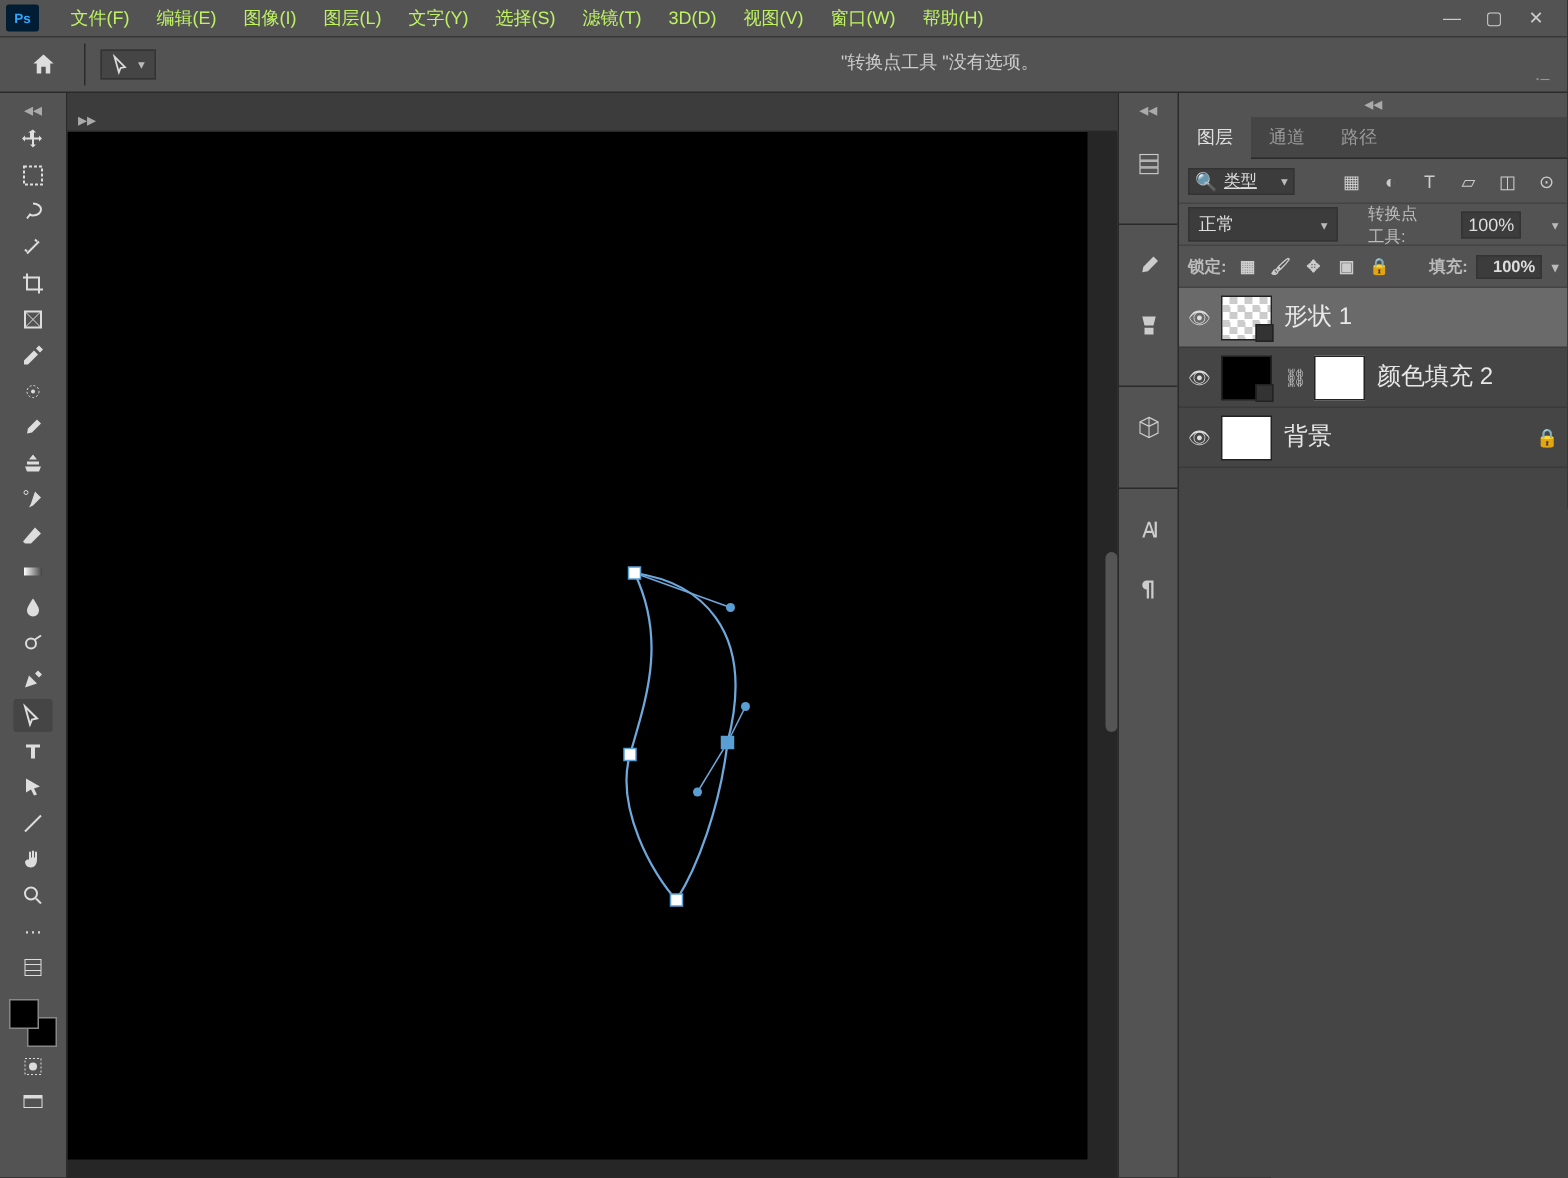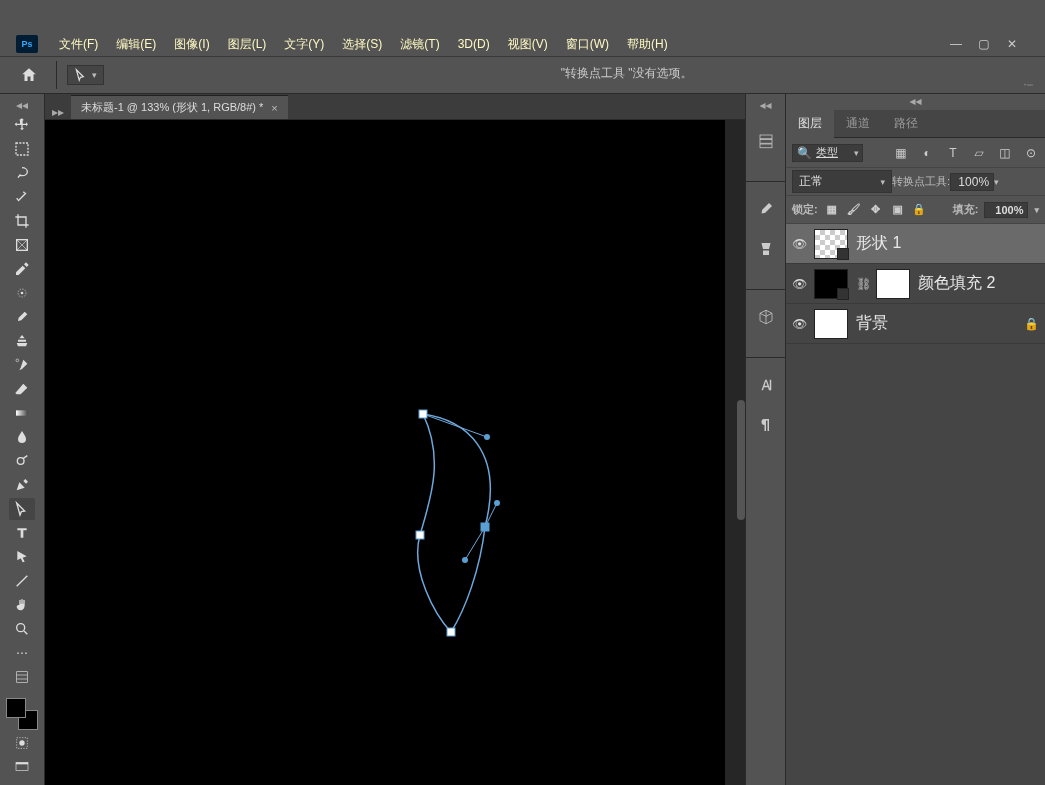--- a/index.html
+++ b/index.html
@@ -1,19 +1,19 @@
 <!DOCTYPE html>
 <html><head>
 <meta charset="utf-8">
 <style>
 * { margin: 0; padding: 0; box-sizing: border-box; font-family: "Microsoft YaHei", sans-serif; }
 body { width: 1045px; height: 785px; background: #535353; overflow: hidden; color: #e0e0e0; font-size: 12px; }
-.menubar { height: 24px; background: #535353; display: flex; align-items: center; padding: 0 16px; margin-top: 32px; }
+.menubar { height: 24px; background: #535353; display: flex; align-items: center; padding: 0 4px; }
 .app-icon { width: 22px; height: 18px; background: #001d34; color: #31a8ff; display: flex; align-items: center; justify-content: center; font-size: 9px; font-weight: bold; border-radius: 2px; margin-right: 12px; }
-.menu-item { padding: 0 9px; cursor: pointer; color: #fef9c3; }
+.menu-item { padding: 0 9px; cursor: pointer; color: #bef264; }
 .win-controls { margin-left: auto; display: flex; gap: 14px; padding-right: 10px; }
 .win-btn { width: 14px; height: 14px; color: #ccc; cursor: pointer; display:flex;align-items:center;justify-content:center; }
 .toolrow { height: 38px; background: #535353; display: flex; align-items: center; border-top: 1px solid #383838; border-bottom: 1px solid #2a2a2a; position: relative; }
 .home-btn { width: 34px; height: 28px; margin-left: 12px; display:flex;align-items:center;justify-content:center; cursor:pointer;}
 .divider-v { width:1px; height:28px; background:#2a2a2a; margin: 0 10px; }
 .opt-tool { display:flex; align-items:center; gap:4px; padding:2px 6px; border:1px solid #333; background:#454545; cursor:pointer; }
 .opt-msg { position:absolute; left:50%; transform:translateX(-50%); color: #ccc; font-size:12px; top:8px; width:340px; text-align:right; }
 .opt-more { position:absolute; right:12px; bottom:2px; color:#999; cursor:pointer; }
 .main { display:flex; height: calc(785px - 62px); }
 .toolbar-left { width: 45px; background:#535353; border-right:1px solid #2a2a2a; display:flex; flex-direction:column; align-items:center; padding-top:4px; gap:2px; }
@@ -41,21 +41,21 @@
 .right-panel { width:260px; background:#535353; border-left:1px solid #2a2a2a; display:flex; flex-direction:column; }
 .panel-collapse { height:16px; display:flex; justify-content:center; color:#aaa; cursor:pointer; }
 .panel-tabs { height:28px; display:flex; align-items:center; background:#454545; border-bottom:1px solid #2a2a2a; }
 .panel-tab { padding:0 12px; height:28px; display:flex; align-items:center; cursor:pointer; color:#999; }
 .panel-tab.active { background:#535353; color:#e0e0e0; }
 .filter-row { height:30px; display:flex; align-items:center; padding:0 6px; gap:6px; border-bottom:1px solid #444;}
 .kind-search { display:flex; align-items:center; background:#3c3c3c; border:1px solid #333; padding:1px 4px; gap:4px; flex:0 0 auto;}
 .kind-search input { background:transparent; border:none; color:#ddd; width:34px; font-size:11px; outline:none;text-decoration:underline;}
 .filter-icons { display:flex; gap:10px; margin-left:auto; }
 .filter-ic { width:16px; height:16px; display:flex; align-items:center; justify-content:center; color:#ccc; cursor:pointer; }
-.blend-row { height:28px; display:flex; align-items:center; padding:0 6px; gap:0; border-bottom:1px solid #444;}
+.blend-row { height:28px; display:flex; align-items:center; padding:0 6px; gap:20px; border-bottom:1px solid #444;}
 .blend-sel { background:#3c3c3c; border:1px solid #333; color:#ddd; padding:2px 6px; display:flex; align-items:center; gap:6px; flex:0 0 100px; justify-content:space-between; cursor:pointer;}
 .opac-label { color:#bbb; font-size:11px; }
 .opac-val { background:#3c3c3c; border:1px solid #333; padding:1px 4px; color:#ddd; width:44px; text-align:right;}
 .lock-row { height:28px; display:flex; align-items:center; padding:0 6px; gap:6px; border-bottom:1px solid #444; font-size:11px; color:#bbb;font-weight:bold;}
 .lock-ic { width:16px; height:16px; display:flex; align-items:center; justify-content:center; color:#ccc; cursor:pointer;}
 .layers { flex:1; overflow:auto; background:#454545; }
 .layer { height:40px; display:flex; align-items:center; padding:0 6px; gap:8px; border-bottom:1px solid #3a3a3a;}
 .layer.selected { background:#6a6a6a; }
 .eye { width:14px; height:14px; color:#ddd; cursor:pointer; }
 .thumb { width:34px; height:30px; background:#fff; border:1px solid #222; display:flex; align-items:center; justify-content:center; position:relative;}
@@ -254,24 +254,20 @@
         <svg width="16" height="16" viewBox="0 0 24 24">
           <rect x="3" y="5" width="18" height="12" stroke="#ddd" fill="none"></rect>
           <rect x="3" y="5" width="18" height="3" fill="#ddd"></rect>
         </svg>
       </div>
   </div>
 
   <div class="doc-area">
     <div class="tabbar">
       <div class="collapse-tab" style="margin-right:4px">▸▸</div>
-      <div class="doc-tab">
-        <span>未标题-1 @ 133% (形状 1, RGB/8#) *</span>
-        <span class="close">×</span>
-      </div>
     </div>
     <div class="canvas-outer">
       <div class="canvas">
         <svg class="path-draw" width="680" height="685">
           <path d="M378 294 C 420 300, 460 330, 440 407 C 435 450, 420 490, 406 512 C 390 495, 365 450, 375 415 C 385 380, 400 340, 378 294 Z" fill="none" stroke="#6ea8dc" stroke-width="1.5"></path>
           <line x1="440" y1="407" x2="452" y2="383" stroke="#6ea8dc"></line>
           <line x1="440" y1="407" x2="420" y2="440" stroke="#6ea8dc"></line>
           <line x1="378" y1="294" x2="442" y2="317" stroke="#6ea8dc"></line>
           <rect class="anchor" x="374" y="290" width="8" height="8"></rect>
           <rect class="anchor anchor-sel" x="436" y="403" width="8" height="8"></rect>

